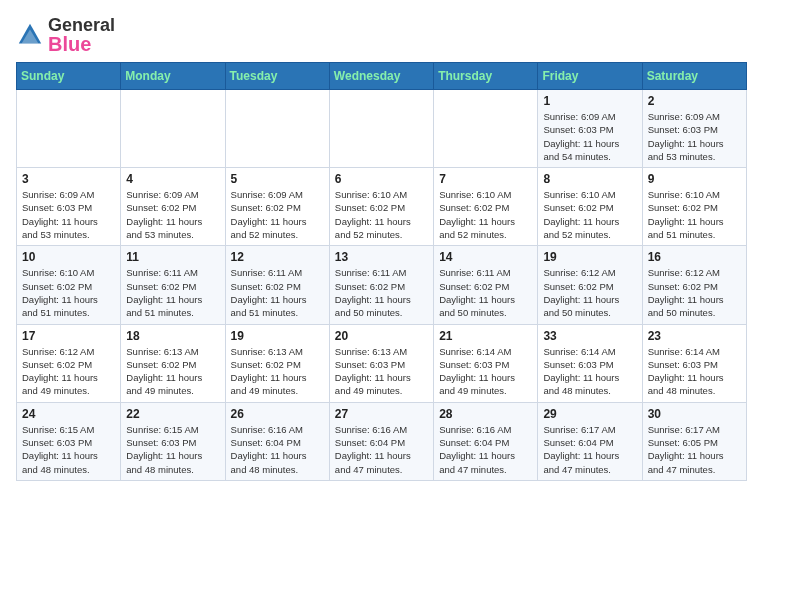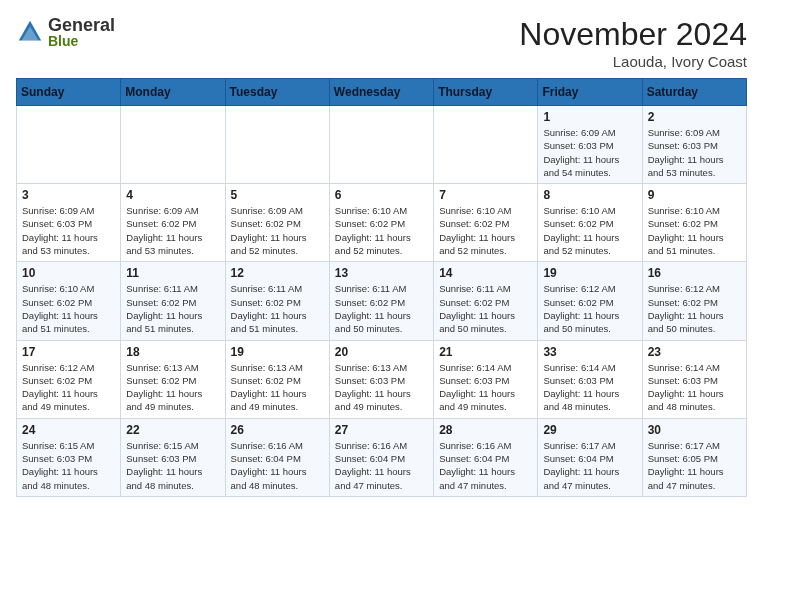--- a/index.html
+++ b/index.html
@@ -28,23 +28,23 @@
       display: flex;
       flex-direction: column;
       line-height: 1;
     }
     .logo-general {
       font-size: 18px;
       font-weight: bold;
       color: #333;
     }
     .logo-blue {
-      font-size: 14px;
+      font-size: 20px;
       font-weight: bold;
-      color: #4d7c0f;
+      color: #ec4899;
     }
     .logo-icon {
       width: 28px;
       height: 28px;
     }
     .title-block {
       text-align: right;
     }
     .month-title {
       font-size: 32px;
@@ -54,21 +54,21 @@
     .location-title {
       font-size: 15px;
       color: #444;
     }
     .calendar {
       width: 100%;
       border-collapse: collapse;
     }
     .calendar thead tr {
       background: #2a74b5;
-      color: #0f172a;
+      color: #86efac;
     }
     .calendar thead th {
       padding: 6px 4px;
       font-size: 12px;
       font-weight: bold;
       text-align: left;
       border: 1px solid #1a5a9a;
       width: calc(100% / 7);
     }
     .calendar tbody tr {
@@ -109,24 +109,20 @@
     <div class="logo">
       <svg class="logo-icon" viewBox="0 0 40 40" xmlns="http://www.w3.org/2000/svg">
         <polygon points="20,4 36,32 4,32" fill="#2a74b5"></polygon>
         <polygon points="20,12 32,32 8,32" fill="#fff" opacity="0.3"></polygon>
       </svg>
       <div class="logo-text">
         <span class="logo-general">General</span>
         <span class="logo-blue">Blue</span>
       </div>
     </div>
-    <div class="title-block">
-      <div class="month-title">November 2024</div>
-      <div class="location-title">Laouda, Ivory Coast</div>
-    </div>
   </div>
 
   <table class="calendar">
     <thead>
       <tr>
       <th>Sunday</th>
           <th>Monday</th>
           <th>Tuesday</th>
           <th>Wednesday</th>
           <th>Thursday</th>

